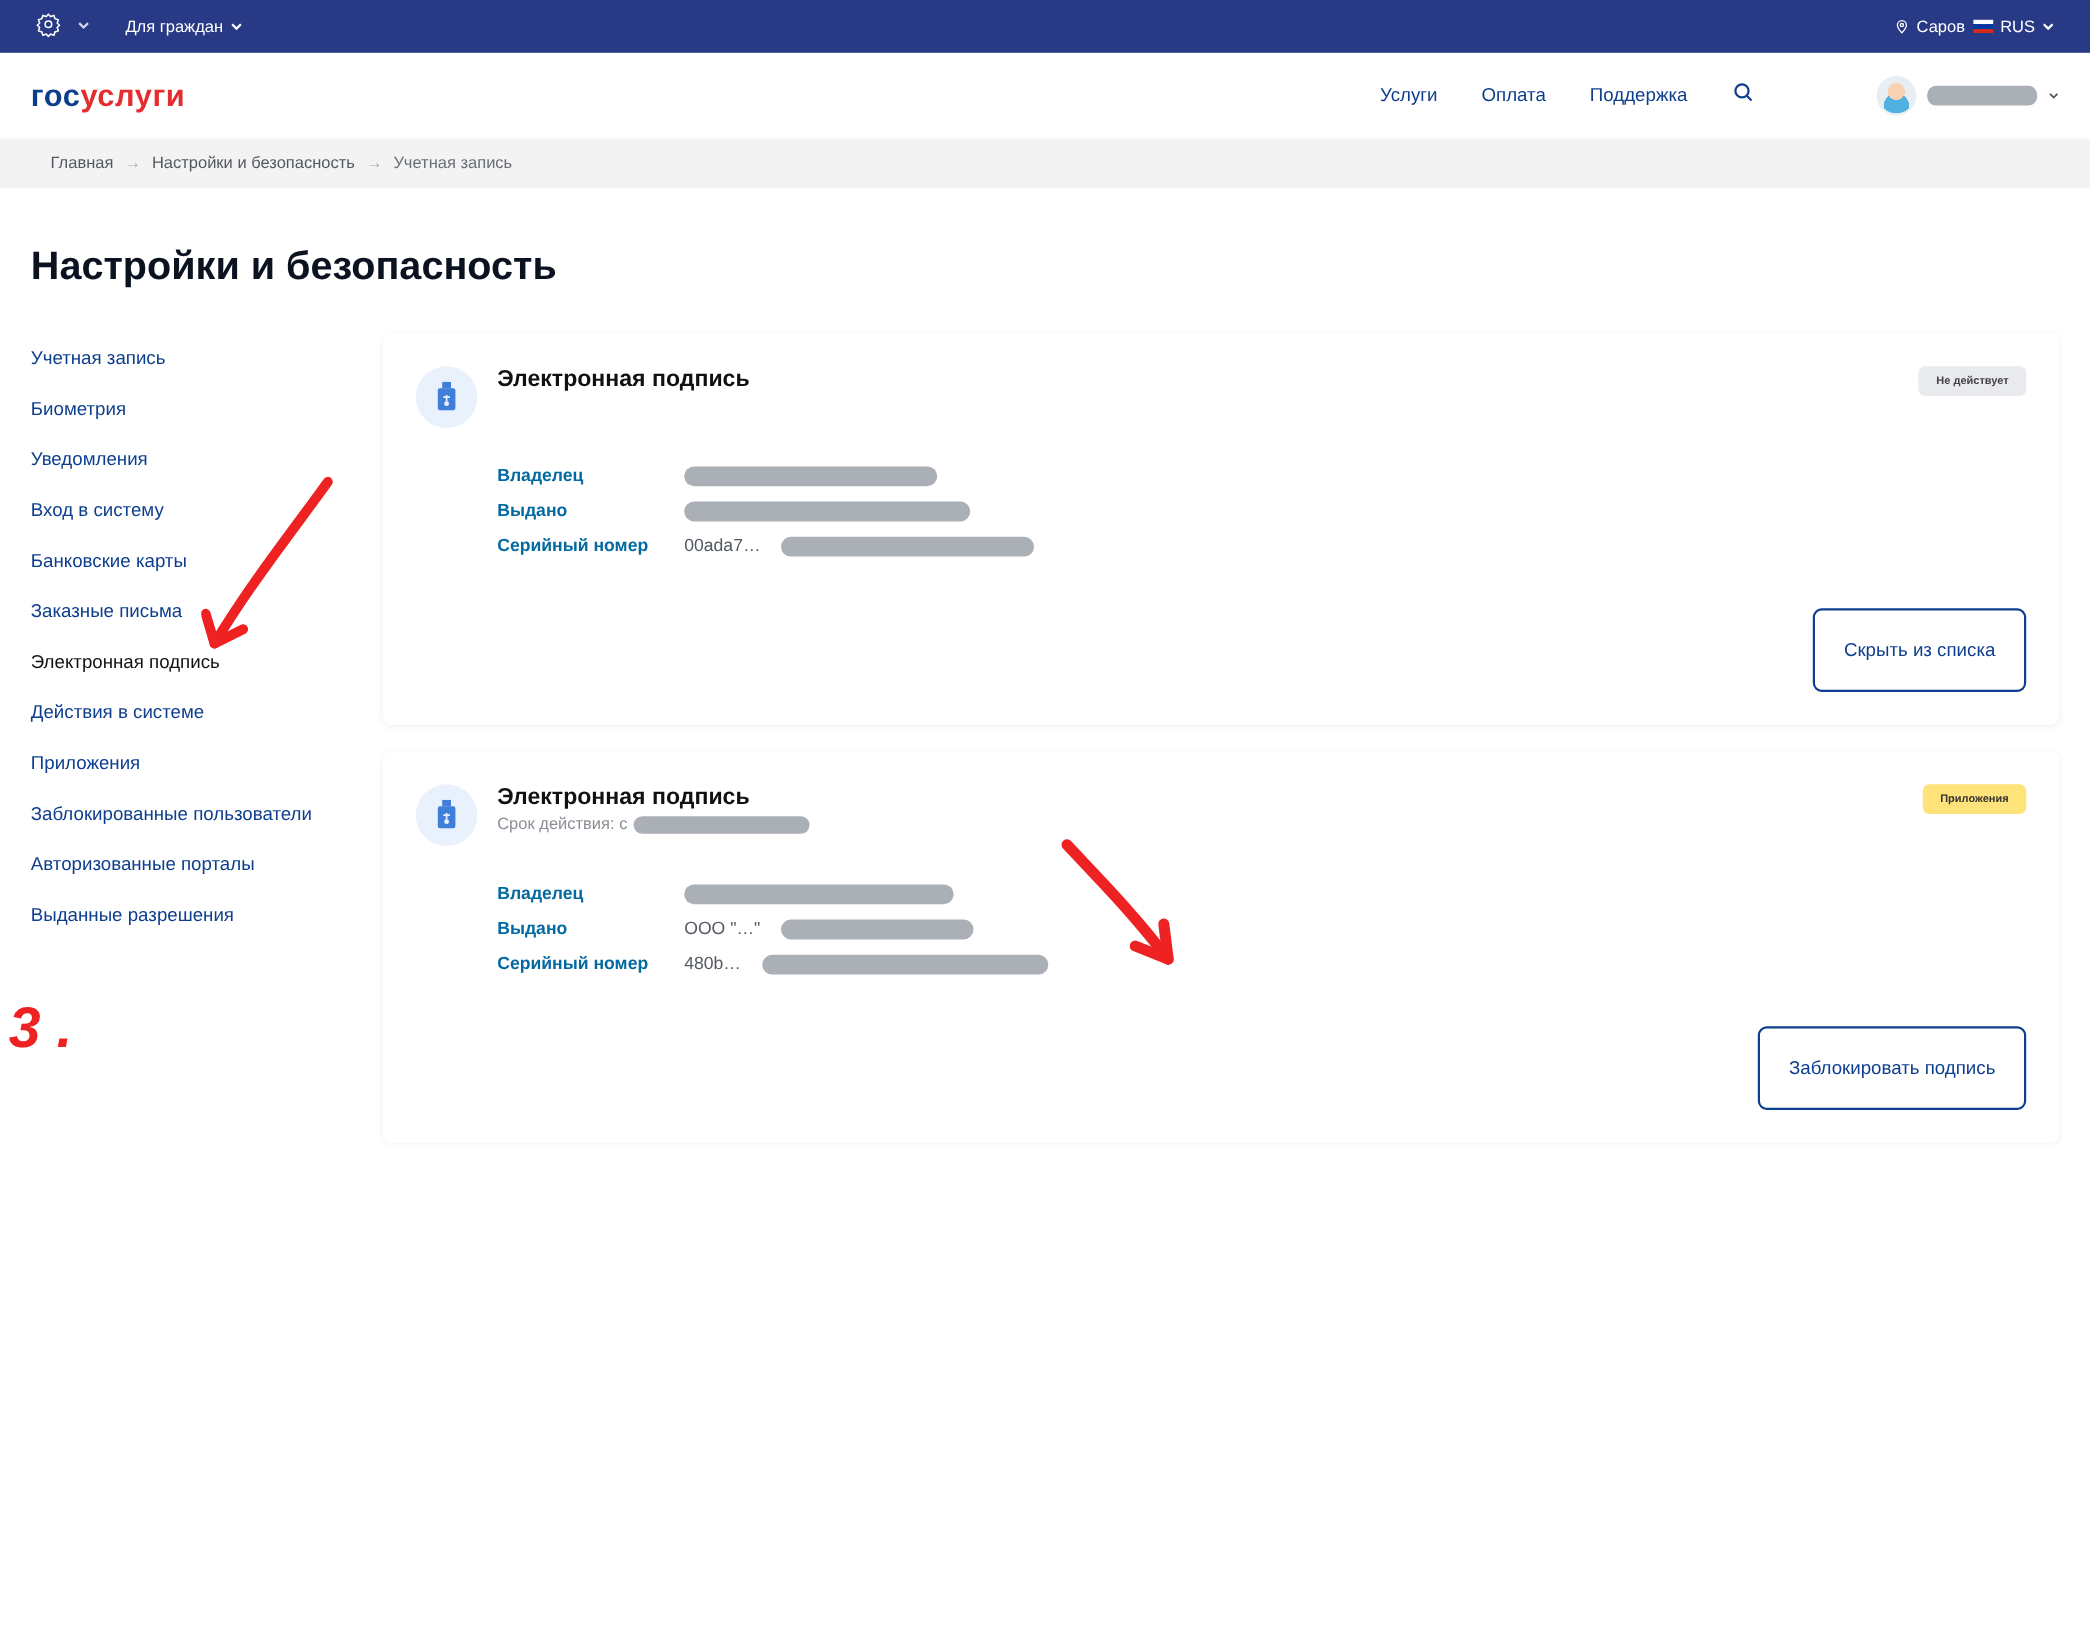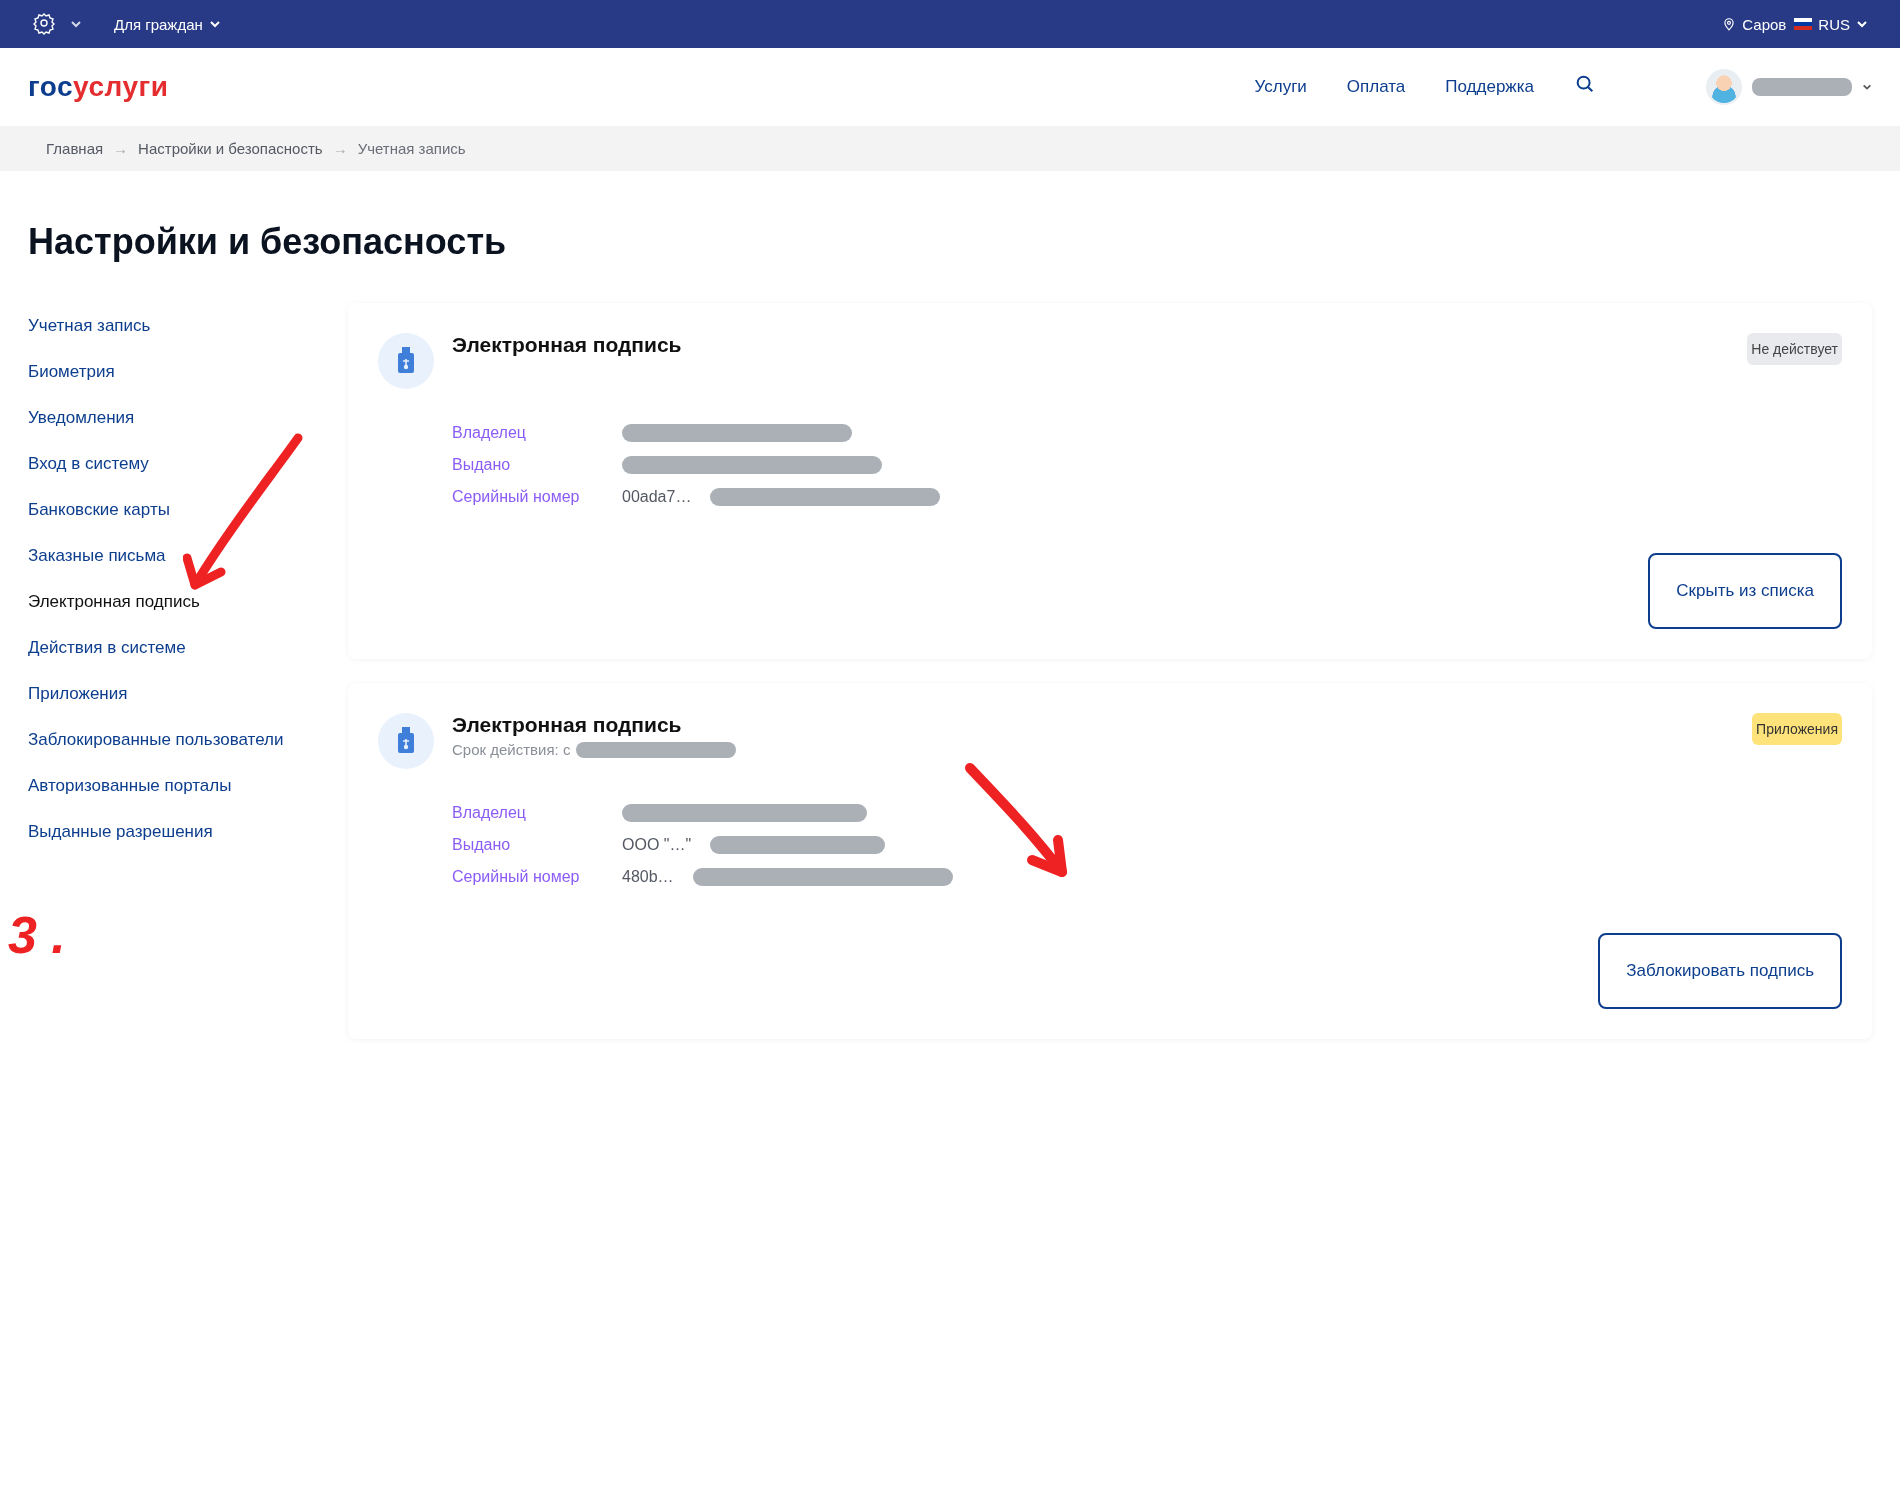--- a/index.html
+++ b/index.html
@@ -31,26 +31,26 @@
 .sidebar{width:290px;flex-shrink:0}
 .sidebar-item{color:#0d3e8e;font-size:17px;padding:13px 0;cursor:pointer}
 .sidebar-item.active{color:#111}
 .main{flex:1}
 .card{background:#fff;border-radius:8px;padding:30px 30px 30px 30px;margin-bottom:24px;box-shadow:0 1px 6px rgba(0,0,0,.05)}
 .card-head{display:flex;align-items:flex-start;gap:18px}
 .card-icon{width:56px;height:56px;border-radius:50%;background:#e8f1fc;display:flex;align-items:center;justify-content:center;color:#3f7ed9;flex-shrink:0}
 .card-title{font-size:21px;font-weight:700;color:#111}
 .card-sub{color:#8a8f97;font-size:15px;margin-top:4px;display:flex;align-items:center;gap:6px}
 .scribble{display:inline-block;background:#aab0b6;border-radius:9px;height:16px}
-.badge{padding:8px 4px;border-radius:6px;font-size:14px;font-weight:400;margin-left:auto}
+.badge{padding:8px 16px;border-radius:6px;font-size:10px;font-weight:700;margin-left:auto}
 .badge.inactive{background:#e8eaee;color:#444}
 .badge.active{background:#fee27a;color:#333}
 .info-table{margin-top:28px;margin-left:74px}
 .info-row{display:flex;align-items:center;padding:7px 0;font-size:16px}
-.info-label{width:170px;font-weight:400;color:#8b5cf6}
+.info-label{width:170px;font-weight:700;color:#0369a1}
 .info-value{color:#535862;display:flex;align-items:center;gap:19px}
 .card-actions{display:flex;justify-content:flex-end;margin-top:40px}
 .btn-outline{border:2px solid #0d3e8e;color:#0d3e8e;background:#fff;border-radius:8px;padding:26px 26px;font-size:17px;cursor:pointer}
 .svg-icon{display:inline-block}
 
 
 .annot{position:absolute;pointer-events:none}
 .wrap{position:relative}
 .annot.arrow1{left:183px;top:430px;transform:rotate(0deg)}
 .annot.arrow2{left:960px;top:760px}

